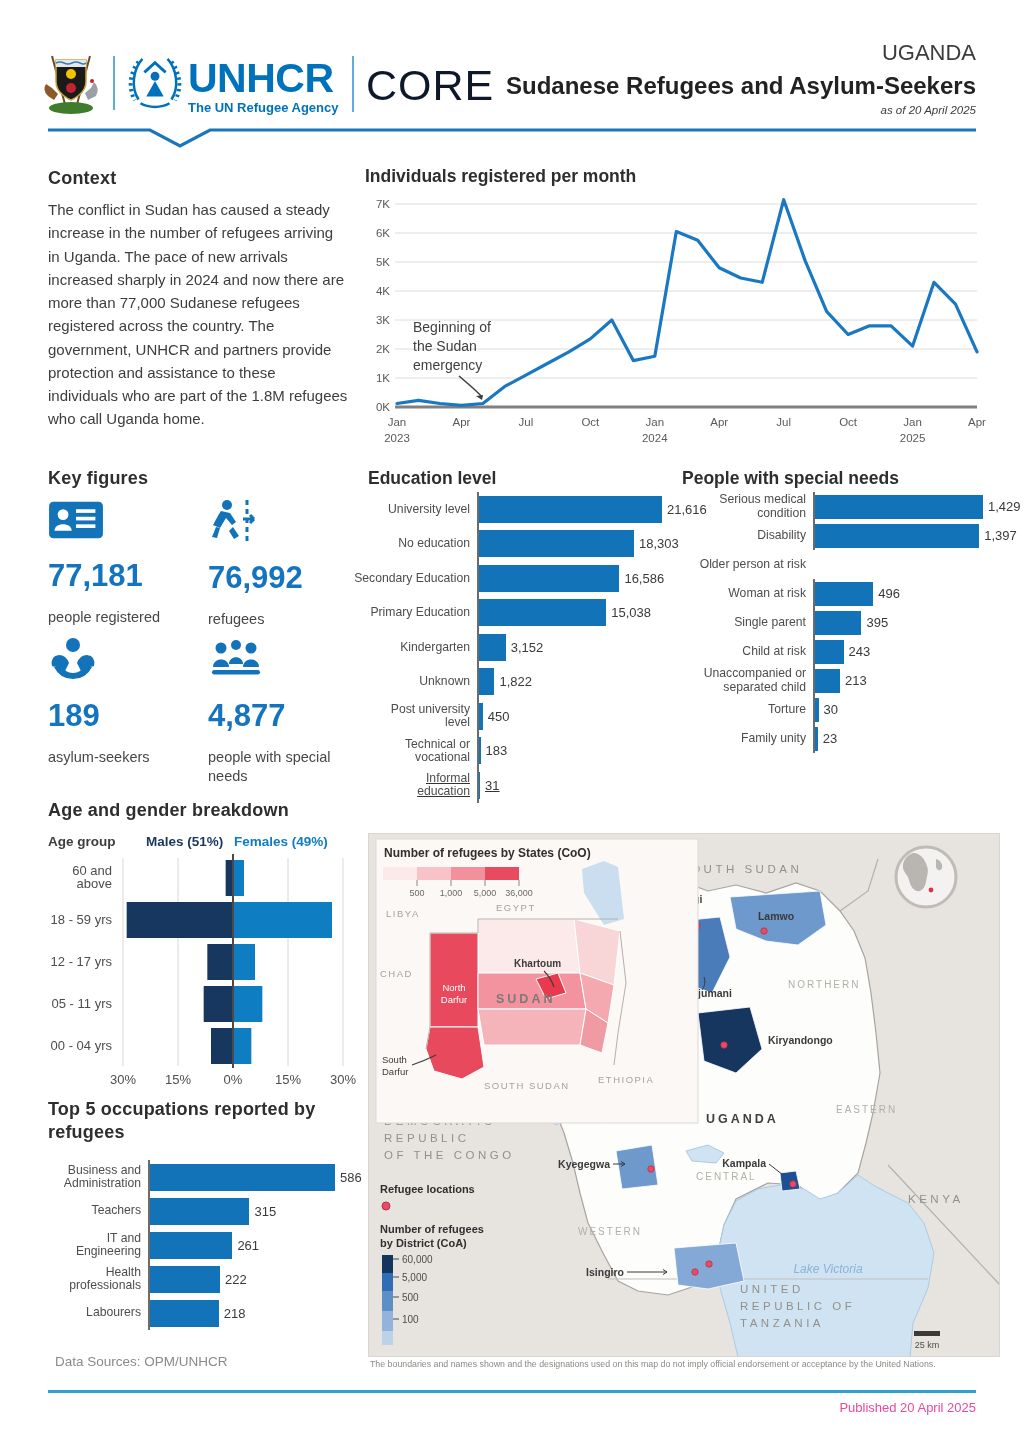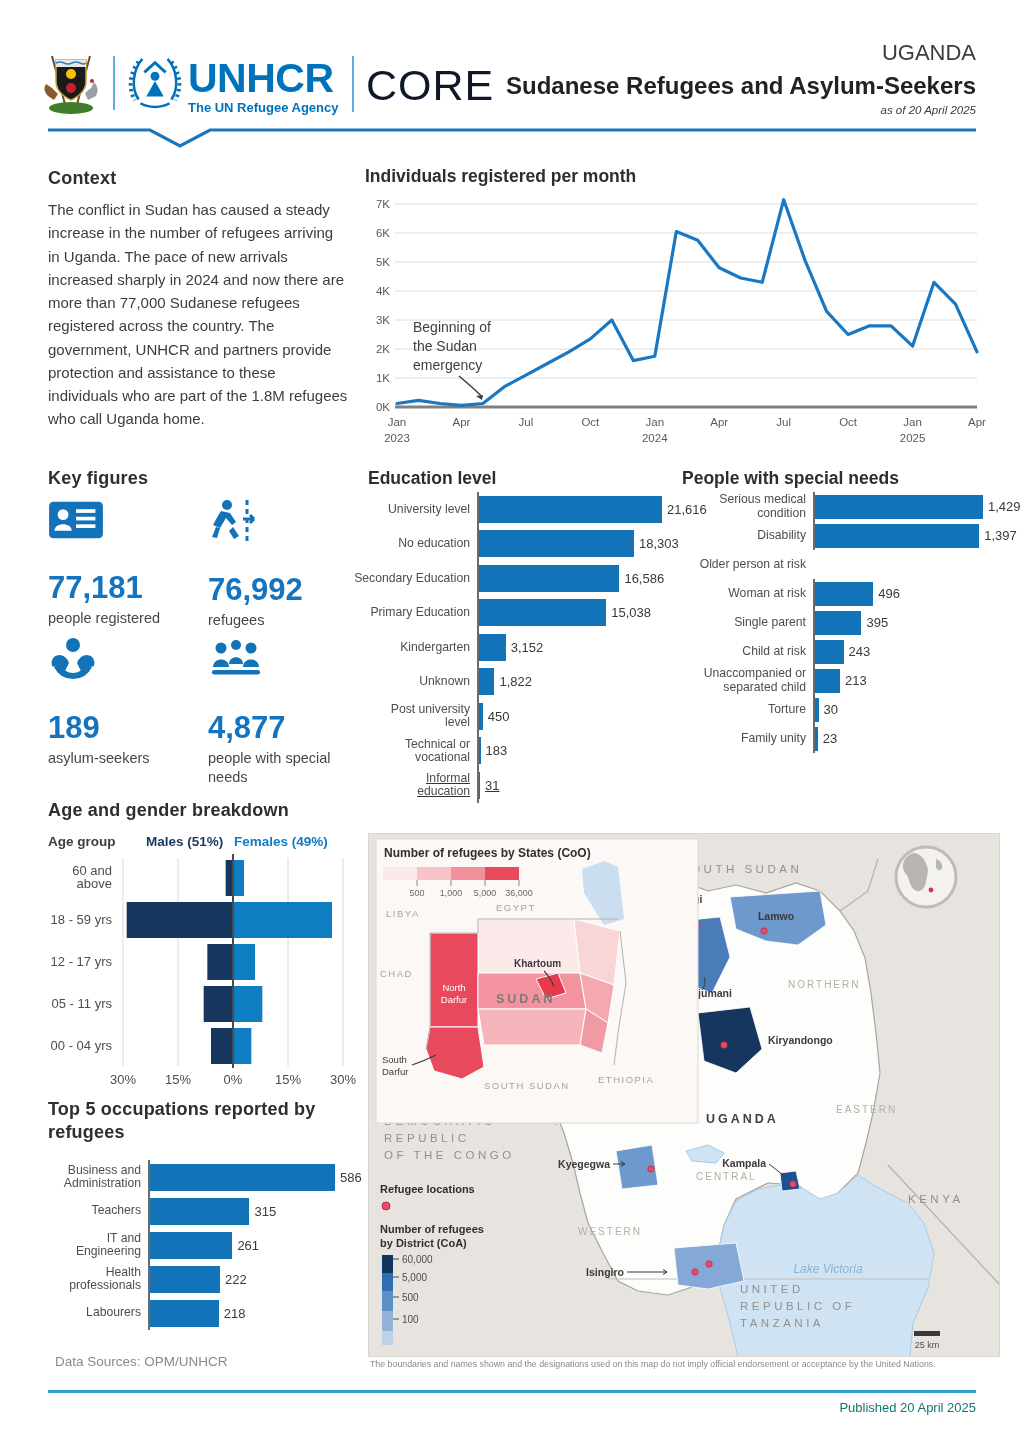--- a/index.html
+++ b/index.html
@@ -2,37 +2,37 @@
 <html><head>
 <meta charset="utf-8">
 <style>
   html,body{margin:0;padding:0;background:#ffffff}
   .page{position:relative;width:1024px;height:1449px;background:#fff;overflow:hidden;
         font-family:"Liberation Sans",sans-serif;color:#333}
   .abs{position:absolute}
   .section-h{font-size:18px;font-weight:700;color:#2e2e2e;letter-spacing:.2px}
   .chart-h{font-size:17.5px;font-weight:700;color:#2e2e2e}
   .context-body{font-size:15px;line-height:1.55;color:#3d3d3d}
-  .kf-value{font-size:31px;font-weight:700;color:#1574bf;margin-top:24px}
-  .kf-label{font-size:14.5px;color:#474747;line-height:1.3;margin-top:3px}
+  .kf-value{font-size:31px;font-weight:700;color:#1574bf;margin-top:12px}
+  .kf-label{font-size:14.5px;color:#474747;line-height:1.3;margin-top:14px}
   
   .hrow{display:grid;align-items:center}
   .hlabel{font-size:12.2px;color:#4d4d4d;text-align:right;padding-right:7px;line-height:1.08;
           direction:rtl}
   .hlabel div{white-space:nowrap}
   .hbarwrap{display:flex;align-items:center;height:100%;border-left:2px solid #6b6b6b}
   .hbar{background:#1273b8;flex:0 0 auto}
   .hval{font-size:13px;color:#3a3a3a;margin-left:5px;white-space:nowrap}
   .pyr-leg{font-size:13.5px;font-weight:700}
   .datasrc{font-size:13.5px;color:#8a8a8a}
   .map-disclaimer{font-size:8.8px;color:#8d8984;line-height:1.35}
   .footer-line{background:#2f9fd4;height:3px}
   .footer-text{font-size:13px;color:#2f2f2f}
   .footer-text .sep,.footer-text .mail{color:#2b8fc7}
-  .published{font-size:13px;color:#0f766e}
+  .published{font-size:13px;color:#ec4899}
   
   .brand-word{font-size:41px;font-weight:700;color:#0072bc;letter-spacing:-.5px;line-height:1}
   .brand-sub{font-size:13px;font-weight:700;color:#0072bc;margin-top:1px}
   .core-word{font-size:43px;font-weight:400;color:#0f172a;letter-spacing:1px;line-height:1}
   .hdr-country{font-size:22px;color:#3c3c3c;text-align:right}
   .hdr-title{font-size:24px;font-weight:700;color:#222;text-align:right}
   .hdr-asof{font-size:11.5px;font-style:italic;color:#3c3c3c;text-align:right}
   
   svg text{font-family:"Liberation Sans",sans-serif}
   .tick{font-size:11.5px;fill:#595959}

